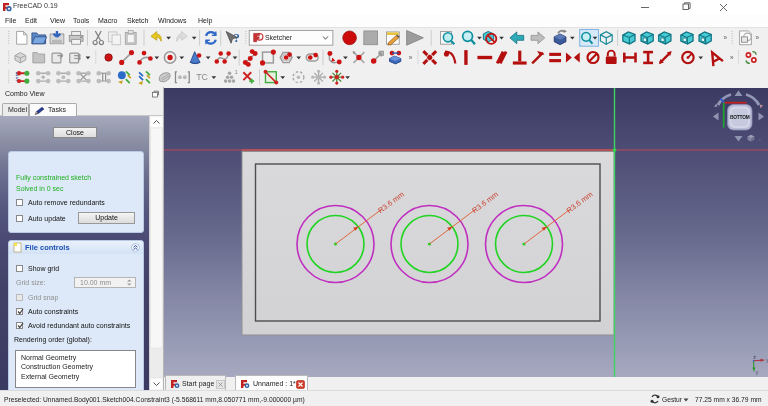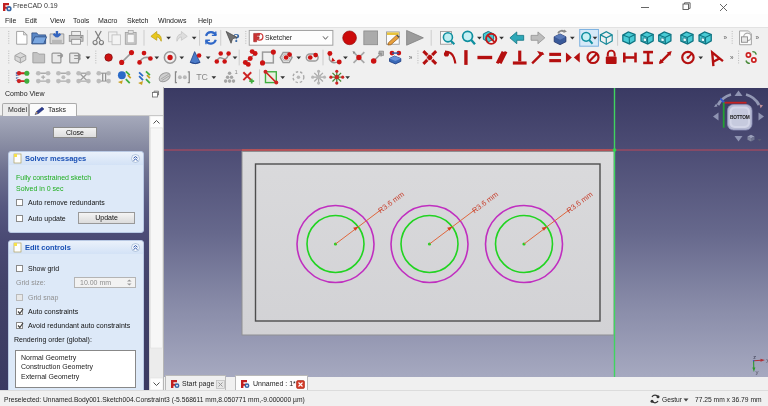--- a/index.html
+++ b/index.html
@@ -507,47 +507,36 @@
           <path d="M1 8.5 L2.5 5.5 L3.8 7.1 Z" fill="#caa870"></path>
         </svg>
       <span style="position:absolute;left:18px;top:2px">Tasks</span>
     </div>
   </div>
   <div id="scrollarea">
 
     <div class="abs" style="left:53px;top:11px;width:44px;height:11px;background:linear-gradient(#f2f2f2,#dedede);border:1px solid #8a8a8a;font-size:7px;color:#111;text-align:center;line-height:9px;">Close</div>
 
     <div class="taskbox" style="top:35px;height:82px;">
-      <div class="taskhdr">
-        <svg class="abs" style="left:4px;top:1px" width="10" height="11" viewBox="0 0 10 11">
-            <rect x="1" y="1" width="7" height="9" fill="#fefefe" stroke="#b0a060" stroke-width="0.7"></rect>
-            <path d="M1 1h3v3H1z" fill="#f8e24a"></path>
-          </svg>
-        <b>Solver messages</b>
-        <svg class="abs" style="right:3px;top:2px" width="9" height="9" viewBox="0 0 9 9">
-            <circle cx="4.5" cy="4.5" r="4" fill="#f4f8fd" stroke="#9ab0d0" stroke-width="0.7"></circle>
-            <path d="M2.5 4.2l2-1.6 2 1.6M2.5 6.6l2-1.6 2 1.6" fill="none" stroke="#2a52a8" stroke-width="1"></path>
-          </svg>
-      </div>
       <span class="green" style="left:7px;top:22px">Fully constrained sketch</span>
       <span class="green" style="left:7px;top:33px">Solved in 0 sec</span>
       <span class="cb" style="left:7px;top:47px"></span>
         <span class="cbl" style="left:19px;top:47px">Auto remove redundants</span>
       <span class="cb" style="left:7px;top:63px"></span>
         <span class="cbl" style="left:19px;top:63px">Auto update</span>
       <div class="abs" style="left:69px;top:60px;width:57px;height:12px;background:linear-gradient(#f4f4f4,#dcdcdc);border:1px solid #999;font-size:7px;text-align:center;line-height:10px;color:#111;">Update</div>
     </div>
 
     <div class="taskbox" style="top:123.5px;height:200px;">
       <div class="taskhdr">
         <svg class="abs" style="left:4px;top:1px" width="10" height="11" viewBox="0 0 10 11">
             <rect x="1" y="1" width="7" height="9" fill="#fefefe" stroke="#b0a060" stroke-width="0.7"></rect>
             <path d="M1 1h3v3H1z" fill="#f8e24a"></path>
           </svg>
-        <b>Edit controls</b>
+        <b>File controls</b>
         <svg class="abs" style="right:3px;top:2px" width="9" height="9" viewBox="0 0 9 9">
             <circle cx="4.5" cy="4.5" r="4" fill="#f4f8fd" stroke="#9ab0d0" stroke-width="0.7"></circle>
             <path d="M2.5 4.2l2-1.6 2 1.6M2.5 6.6l2-1.6 2 1.6" fill="none" stroke="#2a52a8" stroke-width="1"></path>
           </svg>
       </div>
       <span class="cb" style="left:7px;top:24px"></span>
         <span class="cbl" style="left:19px;top:24px">Show grid</span>
       <span class="cbl" style="left:7px;top:38px;color:#909090">Grid size:</span>
       <div class="abs" style="left:65px;top:36px;width:62px;height:11px;background:#f2f2f2;border:1px solid #b4b4b4;font-size:7px;color:#8e8e8e;">
         <span style="position:absolute;left:5px;top:1.5px">10.00 mm</span>

